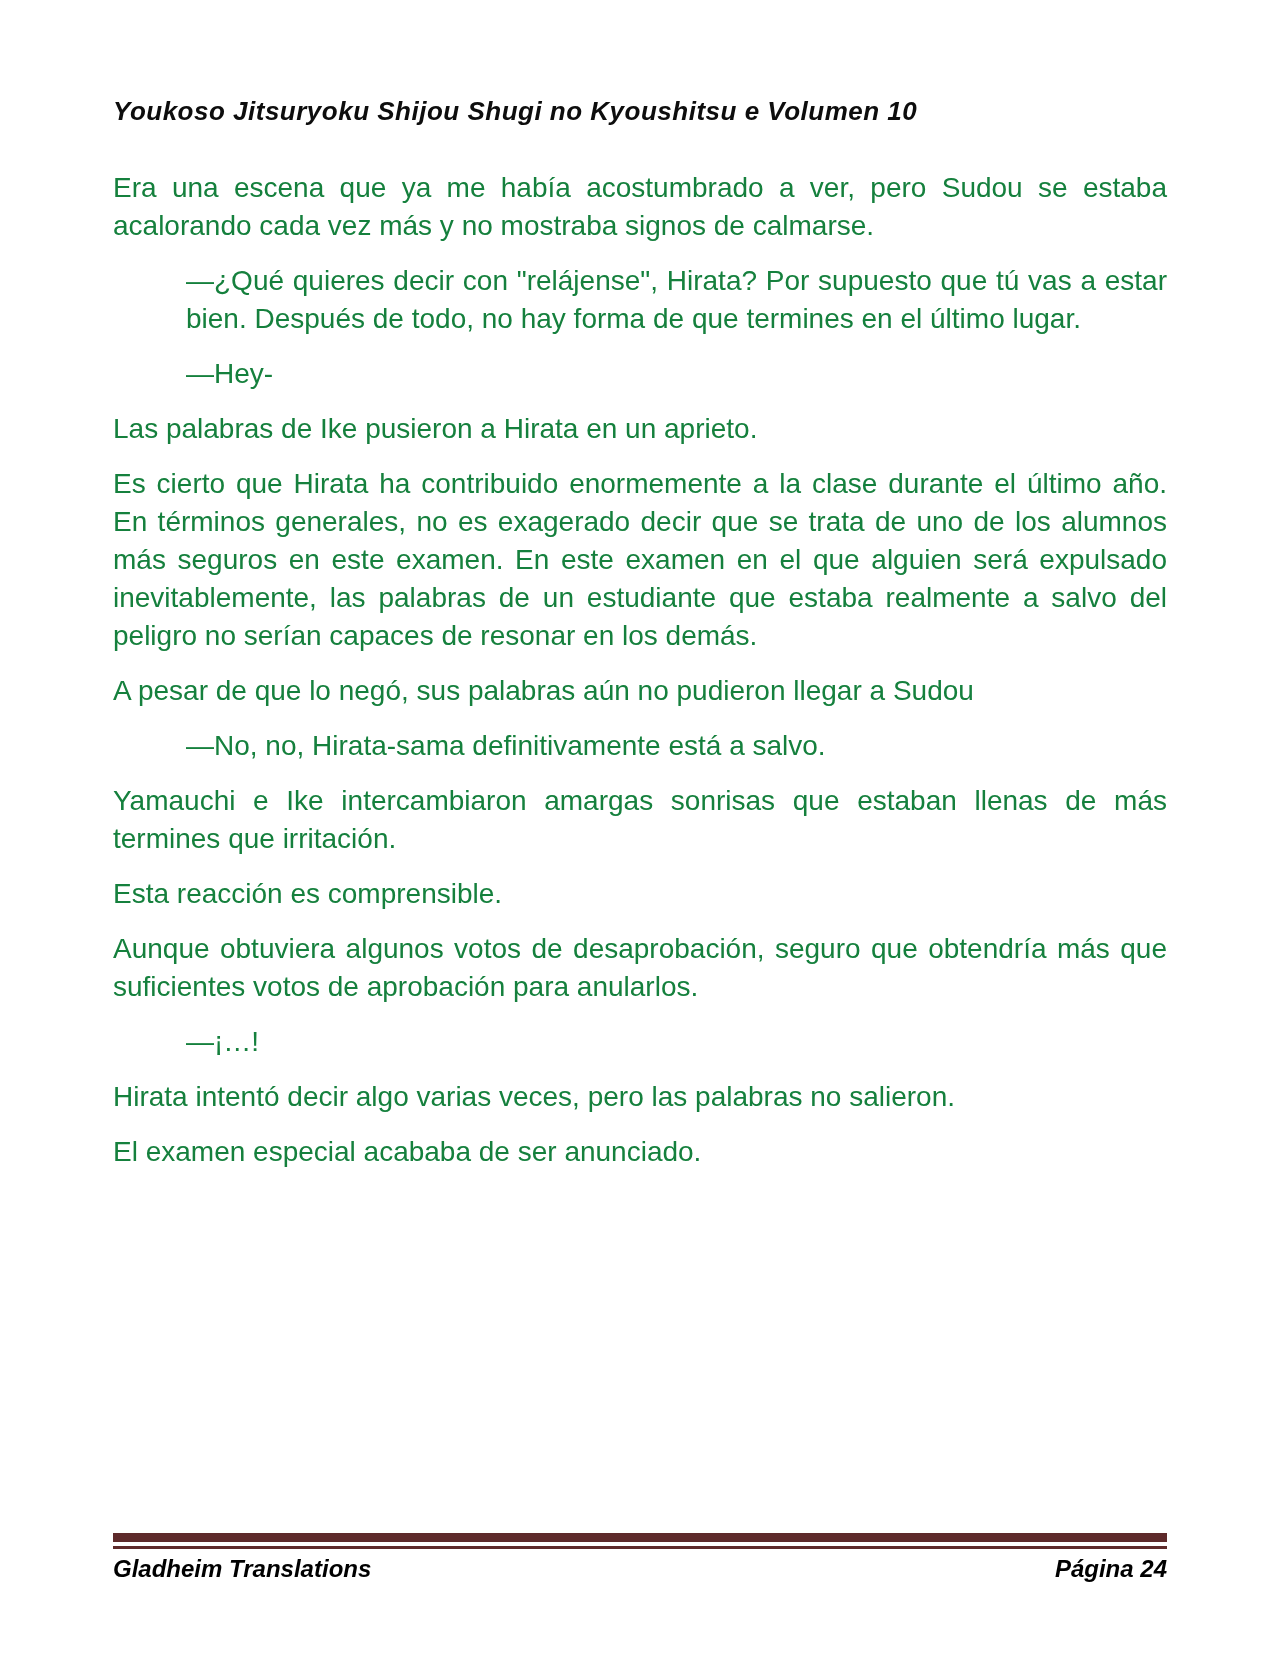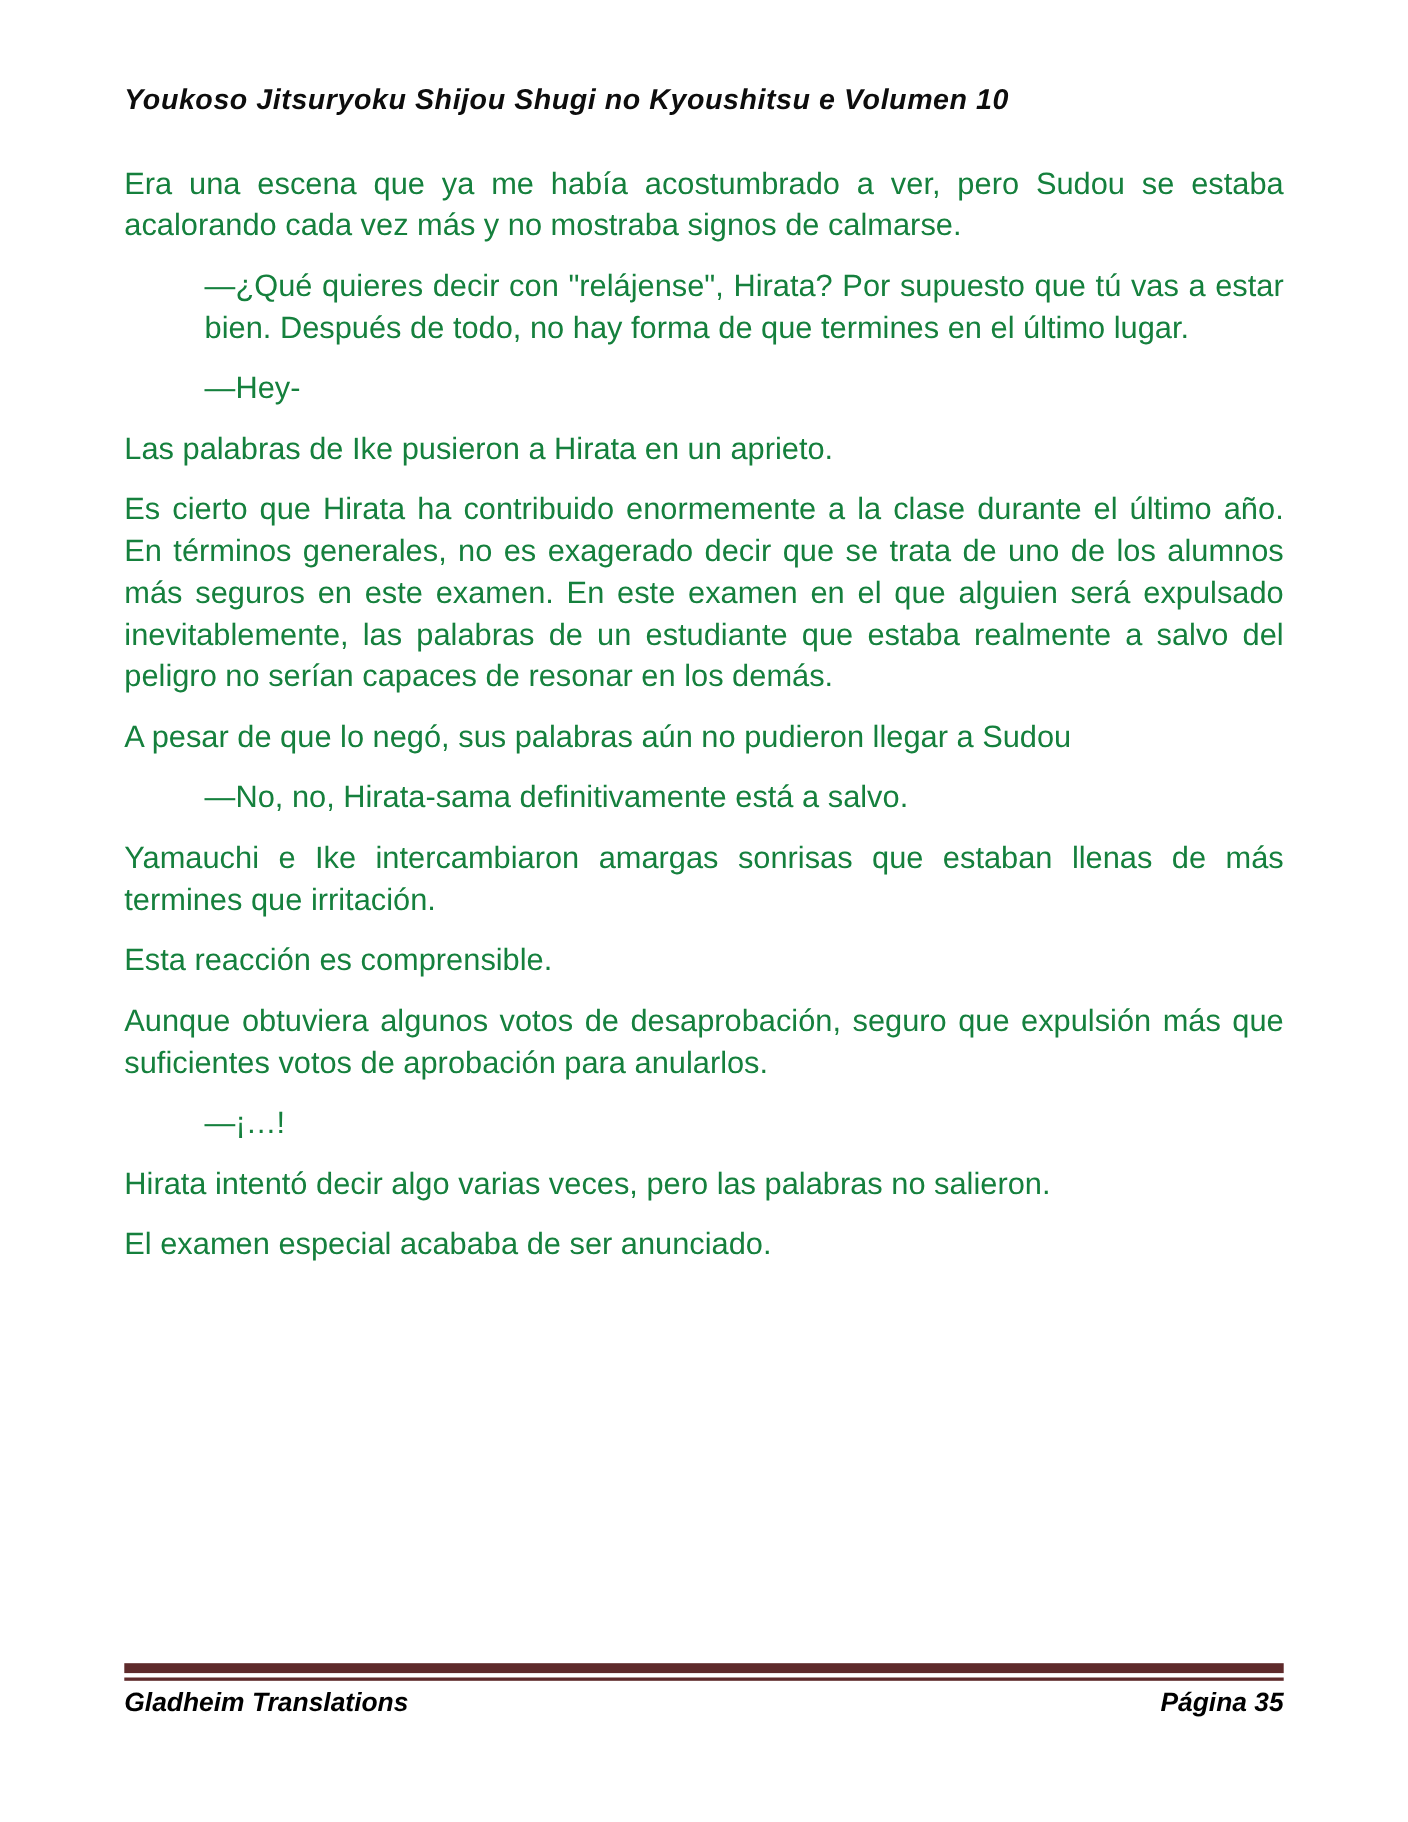--- a/index.html
+++ b/index.html
@@ -13,20 +13,21 @@
     position: relative;
     overflow: hidden;
     font-family: "Liberation Sans", sans-serif;
     color: #000000;
   }
   .page {
     position: absolute;
     inset: 0;
     padding: 13px 113px;
     box-sizing: border-box;
+    margin-top: 21px;
   }
   .header {
     margin-top: 62px;
     font-family: "Liberation Sans", sans-serif;
     font-weight: bold;
     font-style: italic;
     font-size: 26px;
     letter-spacing: 0.5px;
     color: #0d0d0d;
   }
@@ -77,27 +78,27 @@
   <div class="doc-body" id="doc-body">
       <p class="">Era una escena que ya me había acostumbrado a ver, pero Sudou se estaba acalorando cada vez más y no mostraba signos de calmarse.</p>
       <p class="indent">—¿Qué quieres decir con "relájense", Hirata? Por supuesto que tú vas a estar bien. Después de todo, no hay forma de que termines en el último lugar.</p>
       <p class="indent">—Hey-</p>
       <p class="">Las palabras de Ike pusieron a Hirata en un aprieto.</p>
       <p class="">Es cierto que Hirata ha contribuido enormemente a la clase durante el último año. En términos generales, no es exagerado decir que se trata de uno de los alumnos más seguros en este examen. En este examen en el que alguien será expulsado inevitablemente, las palabras de un estudiante que estaba realmente a salvo del peligro no serían capaces de resonar en los demás.</p>
       <p class="">A pesar de que lo negó, sus palabras aún no pudieron llegar a Sudou</p>
       <p class="indent">—No, no, Hirata-sama definitivamente está a salvo.</p>
       <p class="">Yamauchi e Ike intercambiaron amargas sonrisas que estaban llenas de más termines que irritación.</p>
       <p class="">Esta reacción es comprensible.</p>
-      <p class="">Aunque obtuviera algunos votos de desaprobación, seguro que expulsión más que suficientes votos de aprobación para anularlos.</p>
+      <p class="">Aunque obtuviera algunos votos de desaprobación, seguro que obtendría más que suficientes votos de aprobación para anularlos.</p>
       <p class="indent">—¡…!</p>
       <p class="">Hirata intentó decir algo varias veces, pero las palabras no salieron.</p>
       <p class="">El examen especial acababa de ser anunciado.</p>
     </div>
 
   <div class="footer">
     <div class="footer-rule" id="footer-rule" style="border-top-color: rgb(94, 42, 43); border-bottom-color: rgb(94, 42, 43);"></div>
     <div class="footer-row">
       <span>Gladheim Translations</span>
-      <span>Página 35</span>
+      <span>Página 24</span>
     </div>
   </div>
 
 </div>
 
 </body></html>

